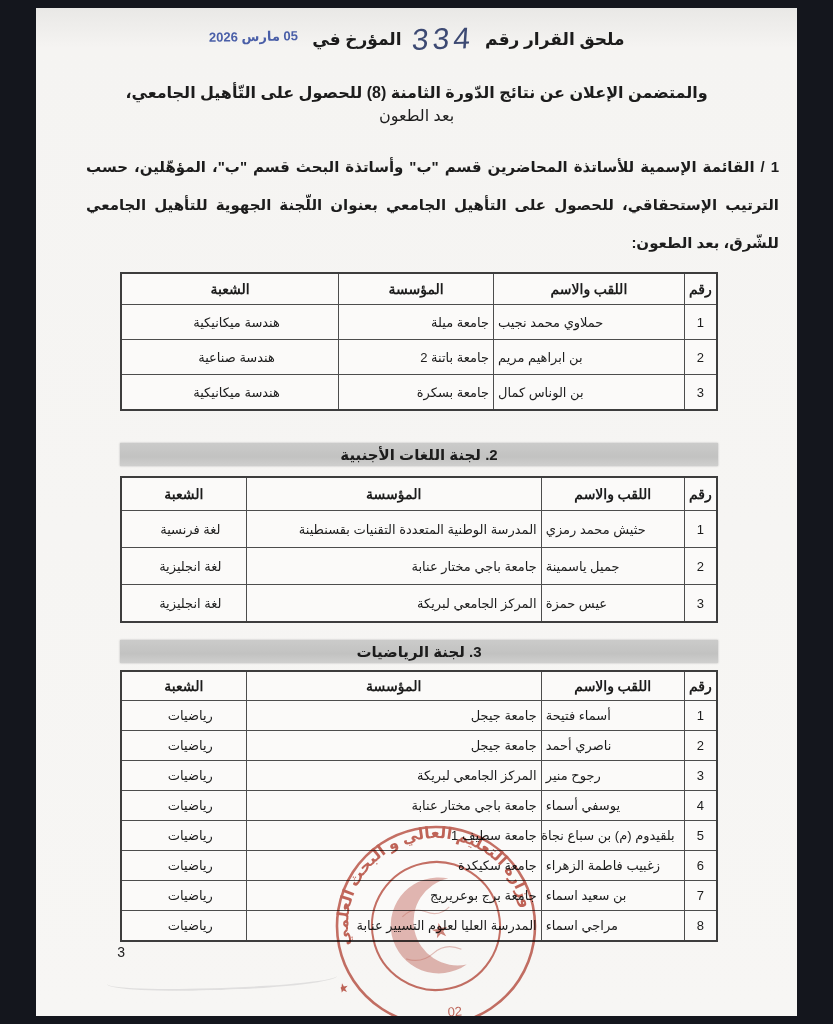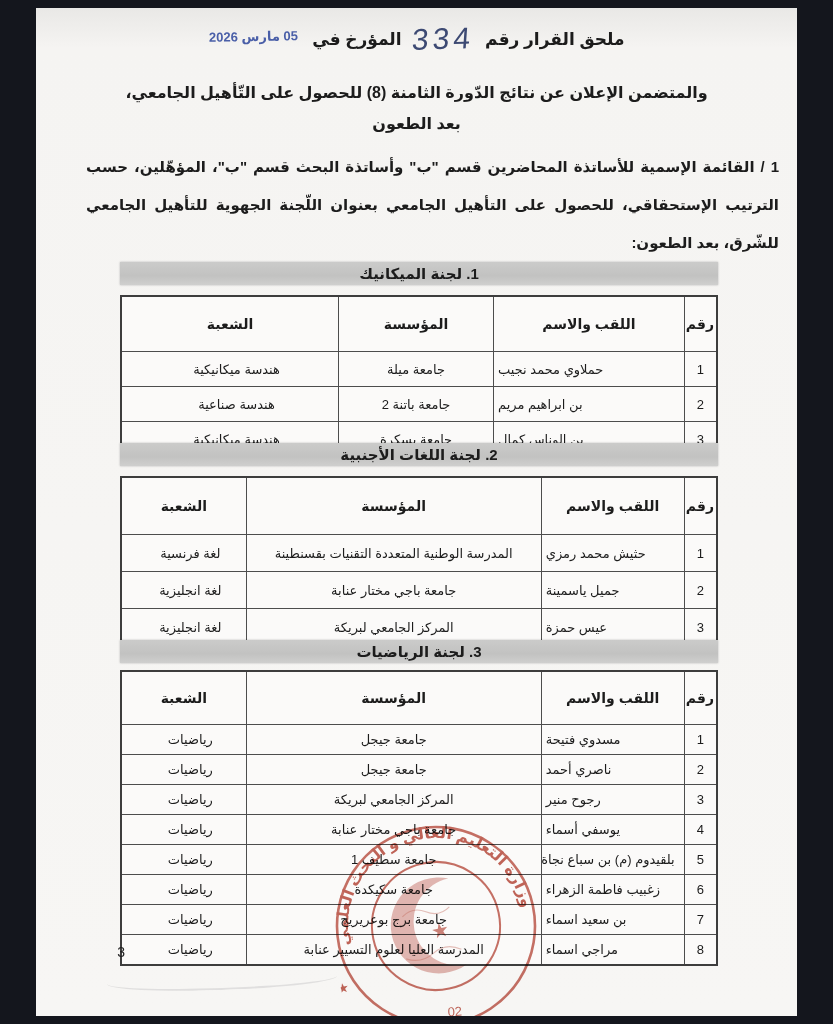--- a/index.html
+++ b/index.html
@@ -20,21 +20,21 @@
     font-size:30px;font-weight:normal;color:#3d4a73;
     display:inline-block;transform:skewX(-6deg) rotate(-2deg);
     letter-spacing:4px;margin:0 6px;vertical-align:-4px;
   }
   .hw-date{
     font-size:13px;color:#4a5fa8;font-weight:bold;
     display:inline-block;transform:rotate(-1deg);
     margin-right:10px;vertical-align:4px;letter-spacing:1px;
   }
   .hdr-line2{font-size:16px;font-weight:bold;margin-top:27px;}
-  .hdr-line3{font-size:16px;font-weight:bold;margin-top:12px;}
+  .hdr-line3{font-size:16px;font-weight:normal;margin-top:4px;}
   
   .intro{
     position:absolute;top:140px;right:18px;left:50px;
     font-size:15px;font-weight:bold;line-height:38px;
     text-align:justify;text-align-last:right;
   }
   
   .section{position:absolute;right:79px;left:84px;}
   .sec1{top:254px}.sec2{top:435px}.sec3{top:632px}
   .sec-bar{
@@ -42,25 +42,25 @@
     text-align:center;font-size:15px;font-weight:bold;line-height:23px;
     box-shadow:0 0 2px rgba(0,0,0,.25);
   }
   .gap1{height:10px}.gap2{height:7px}
   table{
     width:100%;border-collapse:collapse;table-layout:fixed;
     background:#fbfaf9;
   }
   table,th,td{border:1px solid #4d4d4d;}
   table{border:2px solid #3d3d3d;}
-  th{font-size:14px;font-weight:bold;text-align:center;padding:12px 2px;}
+  th{font-size:14px;font-weight:bold;text-align:center;padding:0 2px;font-family:Liberation Serif, serif;}
   td{font-size:13px;padding:0 4px;overflow:hidden;white-space:nowrap;}
   td.c0{text-align:center;}
   td.c1{text-align:left;padding-right:9px;}
-  td.c2{text-align:center;}
+  td.c2{}
   td.c3{text-align:center;padding-left:17px;}
   .tbl-a th{height:30px}.tbl-a td{height:34px}
   .tbl-b th{height:32px}.tbl-b td{height:36px}
   .tbl-c th{height:28px}.tbl-c td{height:29px}
   
   .tbl-a col.w0{width:5.5%}.tbl-a col.w1{width:32%}.tbl-a col.w2{width:26%}.tbl-a col.w3{width:36.5%}
   .tbl-b col.w0,.tbl-c col.w0{width:5.5%}
   .tbl-b col.w1,.tbl-c col.w1{width:24%}
   .tbl-b col.w2,.tbl-c col.w2{width:49.5%}
   .tbl-b col.w3,.tbl-c col.w3{width:21%}
@@ -90,21 +90,20 @@
       <span>المؤرخ في</span>
       <span class="hw-date">05 مارس 2026</span>
     </div>
     <div class="hdr-line2">والمتضمن الإعلان عن نتائج الدّورة الثامنة (8) للحصول على التّأهيل الجامعي،</div>
     <div class="hdr-line3">بعد الطعون</div>
   </div>
 
   <div class="intro">1 / القائمة الإسمية للأساتذة المحاضرين قسم "ب" وأساتذة البحث قسم "ب"، المؤهّلين، حسب الترتيب الإستحقاقي، للحصول على التأهيل الجامعي بعنوان اللّجنة الجهوية للتأهيل الجامعي للشّرق، بعد الطعون:</div>
 
   <div class="section sec1">
-    <div class="sec-bar">1. لجنة الميكانيك</div>
     <div class="gap1"></div>
     <table class="tbl-a">
       <colgroup>
           <col class="w0">
           <col class="w1">
           <col class="w2">
           <col class="w3">
         </colgroup>
       <thead>
           <tr>
@@ -192,21 +191,21 @@
           <tr>
             <th>رقم</th>
             <th>اللقب والاسم</th>
             <th>المؤسسة</th>
             <th>الشعبة</th>
           </tr>
         </thead>
       <tbody>
           <tr>
             <td class="c0">1</td>
-            <td class="c1">مسدوي فتيحة</td>
+            <td class="c1">أسماء فتيحة</td>
             <td class="c2">جامعة جيجل</td>
             <td class="c3">رياضيات</td>
           </tr>
           <tr>
             <td class="c0">2</td>
             <td class="c1">ناصري أحمد</td>
             <td class="c2">جامعة جيجل</td>
             <td class="c3">رياضيات</td>
           </tr>
           <tr>

